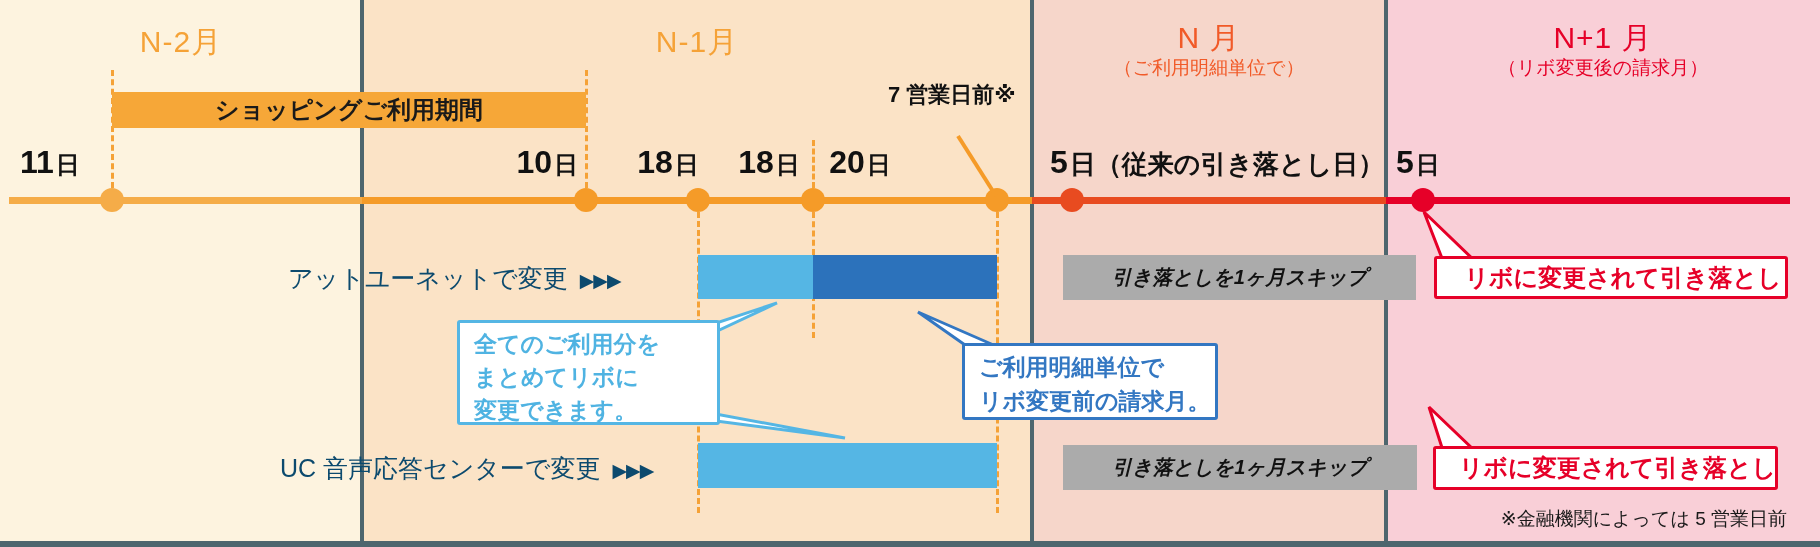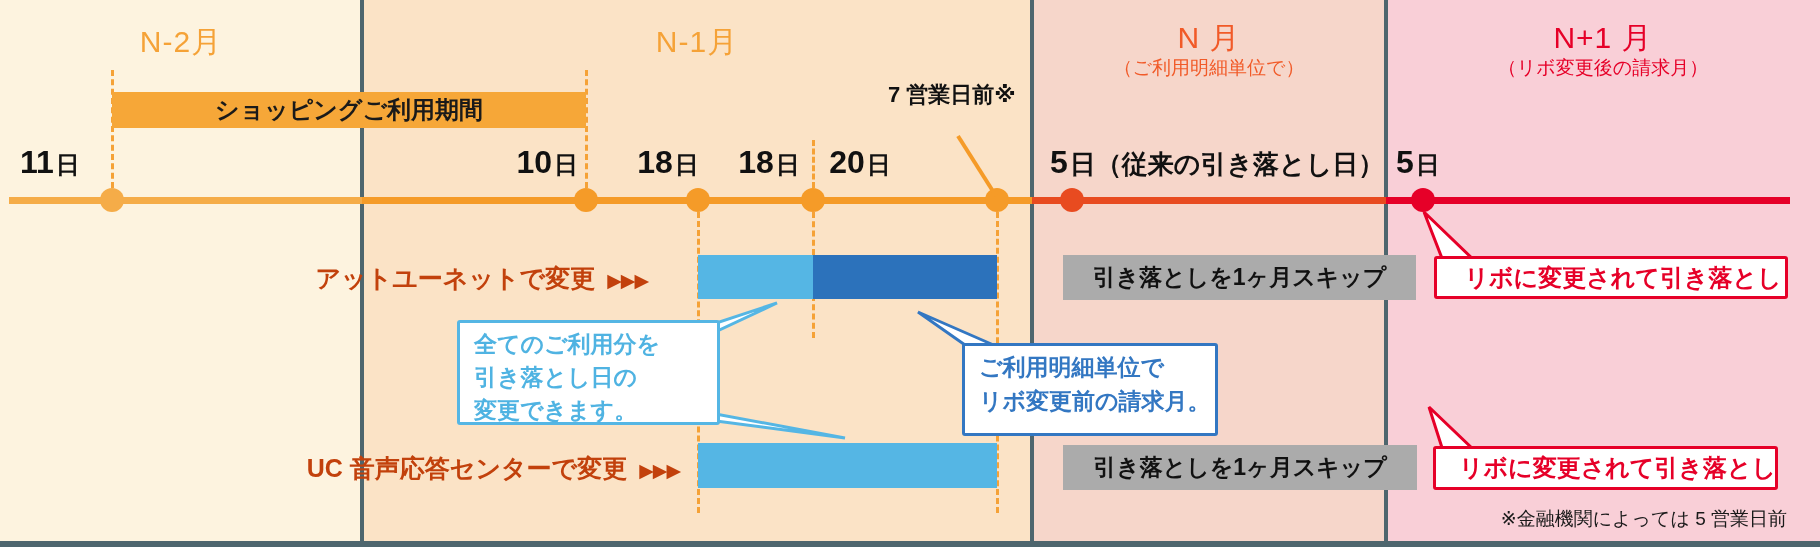--- a/index.html
+++ b/index.html
@@ -27,36 +27,36 @@
   .dot { position:absolute; top:188px; width:24px; height:24px; border-radius:50%; }
 
   .date { position:absolute; color:#111; font-weight:bold; white-space:nowrap; }
   .date .num { font-size:32px; }
   .date .unit { font-size:24px; margin-left:2px; }
   .date .unit-big { font-size:26px; margin-left:2px; }
 
   .wd-note { position:absolute; left:888px; top:82px; width:170px; color:#111;
              font-size:22px; font-weight:bold; line-height:26px; white-space:nowrap; }
 
-  .row-label { position:absolute; text-align:right; color:#c2410c; font-size:25px; font-weight:bold; white-space:nowrap; }
+  .row-label { position:absolute; text-align:left; color:#0c4a6e; font-size:25px; font-weight:normal; white-space:nowrap; }
   .row-label .arrows { font-size:19px; margin-left:12px; letter-spacing:-1px; }
 
   .bar { position:absolute; height:44px; }
   .bar-light { background:#55B6E4; }
   .bar-dark  { background:#2C72BB; }
 
   .gray-box { position:absolute; height:45px; background:#ABABAB; display:flex; align-items:center;
-              justify-content:center; color:#111; font-size:23px; font-weight:bold; z-index:4; }
+              justify-content:center; color:#111; font-size:20px; font-weight:bold; z-index:4;font-style:italic; }
 
   .svg-overlay { position:absolute; left:0; top:0; width:1820px; height:547px; z-index:5; pointer-events:none; }
 
   .bubble { position:absolute; background:#ffffff; z-index:6; border-radius:3px; font-weight:bold; }
   .bubble-blue-light { left:457px; top:320px; width:263px; height:105px; border:3px solid #55B6E4;
                        color:#4FB3E2; font-size:23px; line-height:33px; padding:5px 0 0 14px; }
-  .bubble-blue { left:962px; top:343px; width:256px; height:93px; border:3px solid #3377C2;
+  .bubble-blue { left:962px; top:343px; width:256px; height:77px; border:3px solid #3377C2;
                  color:#3377C2; font-size:23px; line-height:34px; padding:4px 0 0 14px; }
   .bubble-red { border:3px solid #E60028; color:#E60028; font-size:24px;
                 display:flex; align-items:center; justify-content:center; white-space:nowrap;padding-left:24px; }
 
   .footnote { position:absolute; left:1430px; top:506px; width:357px; text-align:right;
               color:#1A1A1A; font-size:19px; }
 </style>
 </head>
 <body>
 
@@ -158,21 +158,21 @@
     <line x1="958" y1="136" x2="996" y2="196" stroke="#F59B28" stroke-width="4"></line>
     <polygon points="680,335 715,332 777,303" fill="#ffffff" stroke="#55B6E4" stroke-width="3"></polygon>
     <polygon points="670,415 705,412 845,438" fill="#ffffff" stroke="#55B6E4" stroke-width="3"></polygon>
     <polygon points="975,352 1005,350 918,312" fill="#ffffff" stroke="#3377C2" stroke-width="3"></polygon>
     <polygon points="1445,266 1478,264 1424,212" fill="#ffffff" stroke="#E60028" stroke-width="3"></polygon>
     <polygon points="1444,454 1476,452 1429,407" fill="#ffffff" stroke="#E60028" stroke-width="3"></polygon>
   </svg>
 
   <div class="bubble bubble-blue-light">
     <div>全てのご利用分を</div>
-    <div>引き落とし日の</div>
+    <div>まとめてリボに</div>
     <div>変更できます。</div>
   </div>
   <div class="bubble bubble-blue">
     <div>ご利用明細単位で</div>
     <div>リボ変更前の請求月。</div>
   </div>
   <div class="bubble bubble-red" style="left:1434px;top:256px;width:354px;height:43px;">
     <span>リボに変更されて引き落とし</span>
   </div>
   <div class="bubble bubble-red" style="left:1433px;top:446px;width:345px;height:44px;">

